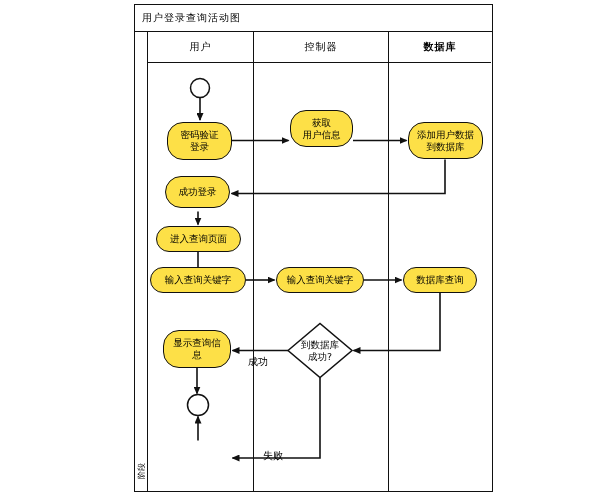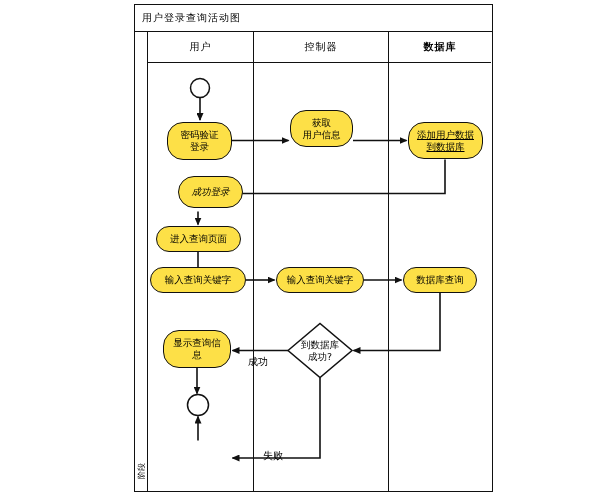--- a/index.html
+++ b/index.html
@@ -87,23 +87,23 @@
       <circle cx="200" cy="88" r="9.5"></circle>
       <circle cx="198" cy="405" r="10.5"></circle>
       <polygon points="288,350.5 320,323.5 352,350.5 320,377.5"></polygon>
     </g>
   </svg>
 
   <div class="node" style="left:167px; top:122px; width:65px; height:38px;">密码验证
 登录</div>
   <div class="node" style="left:290px; top:110px; width:63px; height:37px;">获取
 用户信息</div>
-  <div class="node" style="left:408px; top:122px; width:75px; height:37px;text-decoration:underline;">添加用户数据
+  <div class="node" style="left:408px; top:122px; width:75px; height:37px;">添加用户数据
 到数据库</div>
-  <div class="node" style="left:178px; top:176px; width:65px; height:32px;font-style:italic;">成功登录</div>
+  <div class="node" style="left:165px; top:176px; width:65px; height:32px;">成功登录</div>
   <div class="node pill" style="left:156px; top:226px; width:85px; height:26px;">进入查询页面</div>
   <div class="node pill" style="left:150px; top:267px; width:96px; height:26px;">输入查询关键字</div>
   <div class="node pill" style="left:276px; top:267px; width:88px; height:26px;">输入查询关键字</div>
   <div class="node" style="left:163px; top:330px; width:68px; height:38px;">显示查询信
 息</div>
   <div class="node pill" style="left:403px; top:267px; width:74px; height:26px;">数据库查询</div>
 
   <div id="decision-label">到数据库
 成功?</div>
 

